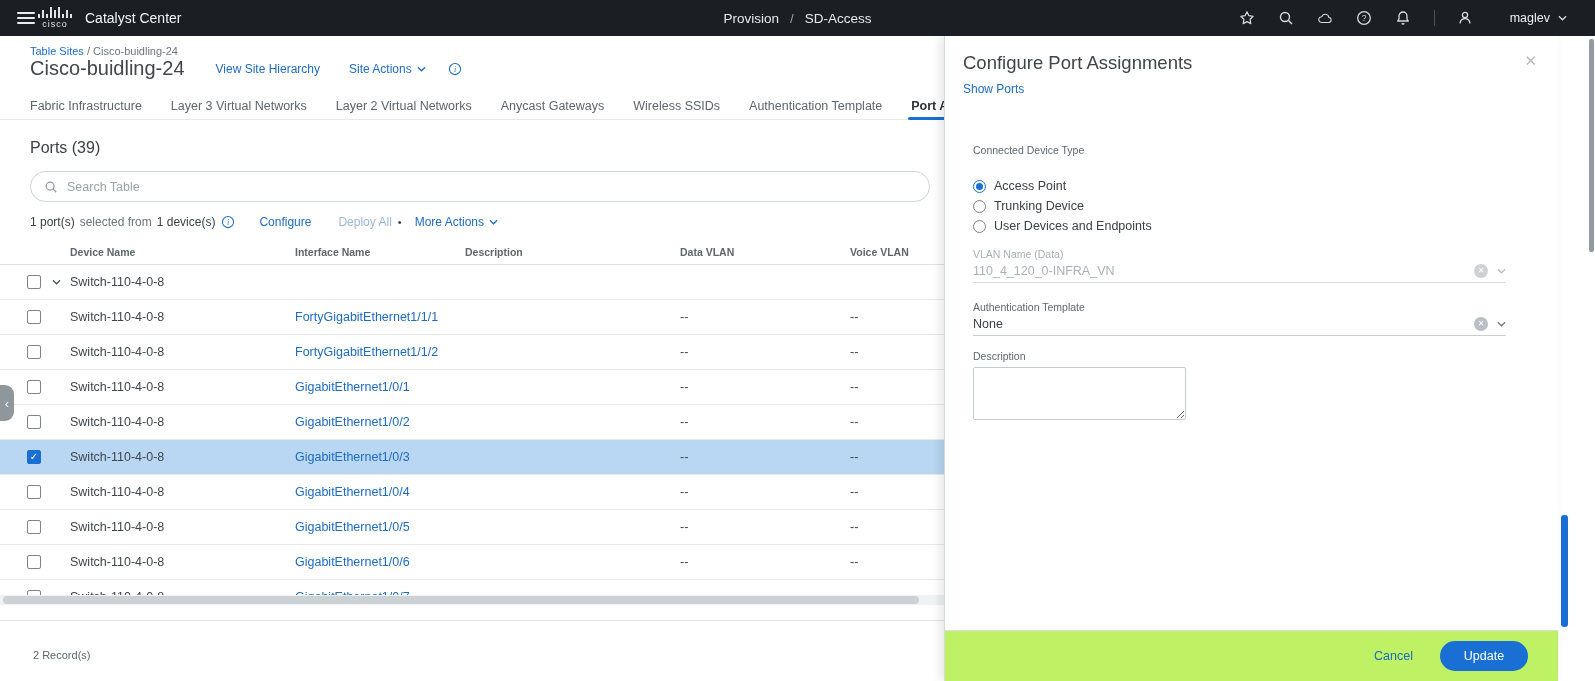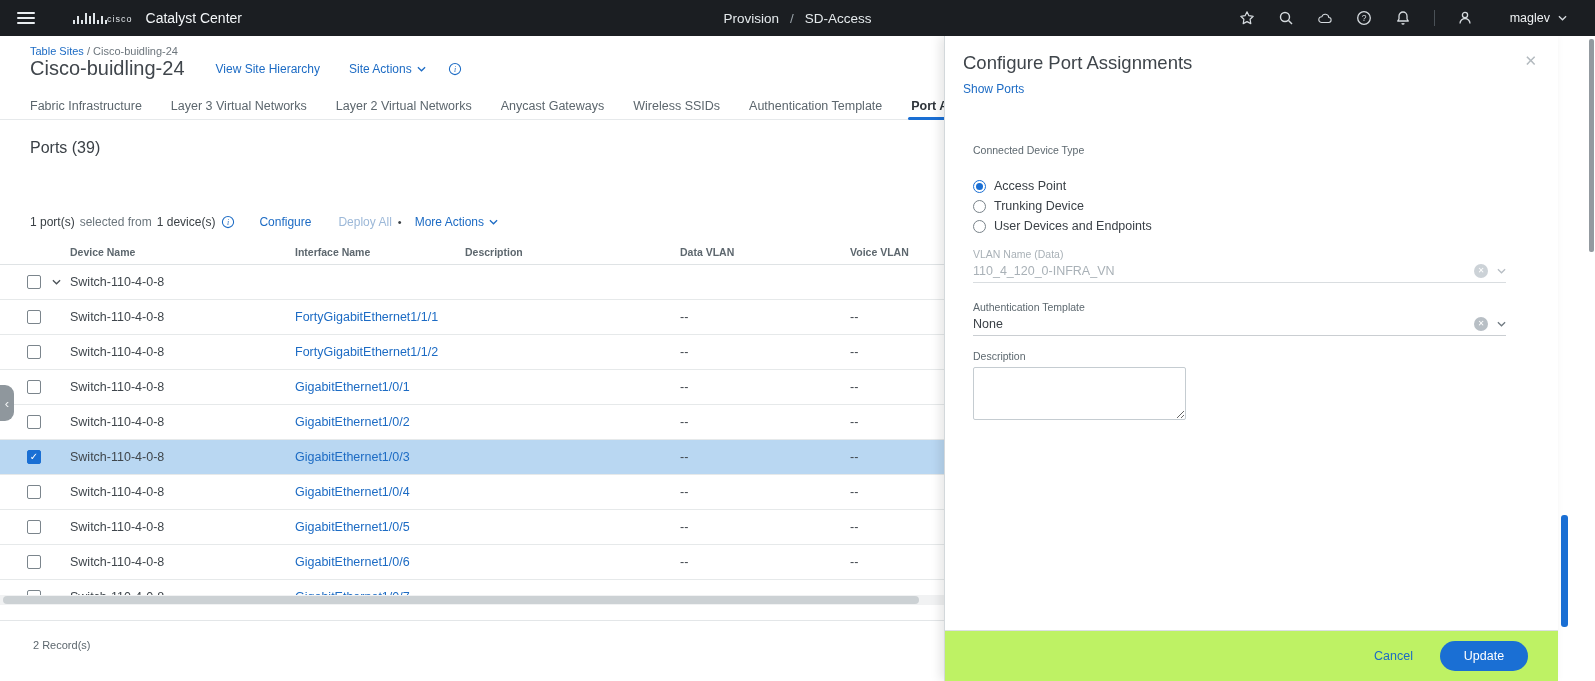--- a/index.html
+++ b/index.html
@@ -4,21 +4,21 @@
 <style>
   * { margin:0; padding:0; box-sizing:border-box; }
   html,body { background:#e9eaeb; }
   body { font-family:"Liberation Sans", sans-serif; }
   .stage { position:relative; width:1595px; height:681px; background:#fff; overflow:hidden; }
 
   
   .topbar { position:absolute; top:0; left:0; width:100%; height:36px; background:#1b1e22; color:#e9edf0; display:flex; align-items:center; z-index:60; }
   .hamburger { width:18px; display:flex; flex-direction:column; gap:3px; margin-left:17px; cursor:pointer; }
   .hamburger span { height:2px; background:#e9edf0; border-radius:1px; }
-  .cisco-logo { margin-left:38px; display:flex; flex-direction:row; align-items:center; cursor:pointer; }
+  .cisco-logo { margin-left:3px; display:flex; flex-direction:column; align-items:center; cursor:pointer; }
   .logo-bars { display:flex; align-items:flex-end; gap:2px; height:11px; }
   .logo-bars i { width:2px; background:#dfe4e8; display:block; }
   .logo-text { font-size:9px; letter-spacing:1px; color:#dfe4e8; margin-top:1px; }
   .brand { margin-left:13px; font-size:14px; color:#f3f6f8; }
   .topnav { position:absolute; left:50%; transform:translateX(-50%); display:flex; gap:11px; font-size:13.5px; color:#e4e9ec; align-items:center; }
   .topnav .sep { color:#98a1a8; }
   .topnav .navitem { cursor:pointer; }
   .topbar-right { margin-left:auto; display:flex; align-items:center; gap:22px; margin-right:28px; }
   .tb-icon { width:17px; height:17px; color:#d6dbdf; display:flex; align-items:center; justify-content:center; cursor:pointer; }
   .tb-icon svg { width:16px; height:16px; }
@@ -66,21 +66,21 @@
   .c-first { display:flex; align-items:center; gap:11px; }
   .cb { width:14px; height:14px; border:1.5px solid #7b858c; border-radius:2px; background:#fff; cursor:pointer; flex:none; }
   .cb.checked { background:#1a6fd4; border-color:#1a6fd4; position:relative; }
   .cb.checked::after { content:"\2713"; position:absolute; inset:0; color:#fff; font-size:10px; line-height:12px; text-align:center; }
   .row-chev { color:#4a5157; display:flex; align-items:center; cursor:pointer; }
   .if-link { color:#1c6bc4; text-decoration:none; cursor:pointer; }
 
   .hscroll { position:absolute; top:559px; left:0; width:944px; height:10px; background:#f1f2f3; z-index:5; }
   .hscroll .thumb { position:absolute; top:1px; left:3px; height:8px; width:916px; background:#ccd1d4; border-radius:4px; cursor:pointer; }
 
-  .records { position:absolute; top:584px; left:0; width:944px; border-top:1px solid #e3e6e8; padding:18px 0 0 33px; font-size:11px; color:#5d676e; }
+  .records { position:absolute; top:584px; left:0; width:944px; border-top:1px solid #e3e6e8; padding:28px 0 0 33px; font-size:11px; color:#5d676e; }
 
   .edge-handle { position:absolute; top:385px; left:0; width:14px; height:36px; background:#8f979d; border-radius:0 9px 9px 0; z-index:40; display:flex; align-items:center; justify-content:center; color:#f2f4f5; font-size:13px; cursor:pointer; }
 
   
   .drawer { position:absolute; top:36px; left:944px; width:614px; height:645px; background:#fff; border-left:1px solid #d3d8db; box-shadow:-4px 0 10px rgba(0,0,0,.10); z-index:30; }
   .drawer-close { position:absolute; top:17px; right:21px; font-size:15px; color:#b3babf; cursor:pointer; line-height:1; }
   .drawer-title { position:absolute; top:16px; left:18px; font-size:18.5px; color:#3f454b; font-weight:400; }
   .show-ports { position:absolute; top:46px; left:18px; font-size:12px; color:#1c6bc4; cursor:pointer; }
 
   .fld-label { font-size:10.5px; color:#5d686f; line-height:12px; }
@@ -223,20 +223,27 @@
       <span class="tab">Layer 3 Virtual Networks</span>
       <span class="tab">Layer 2 Virtual Networks</span>
       <span class="tab">Anycast Gateways</span>
       <span class="tab">Wireless SSIDs</span>
       <span class="tab">Authentication Template</span>
       <span class="tab active">Port Assignment</span>
     </div>
 
     <div class="ports-heading">Ports (39)</div>
 
+    <div class="search-wrap">
+      <svg viewBox="0 0 16 16">
+          <circle cx="7" cy="7" r="4.5" fill="none" stroke="currentColor" stroke-width="1.4"></circle>
+          <line x1="10.5" y1="10.5" x2="14" y2="14" stroke="currentColor" stroke-width="1.4"></line>
+        </svg>
+      <input class="search-input" type="text" placeholder="Search Table" style="">
+    </div>
 
     <div class="sel-row">
       <span class="sel-dark">1 port(s)</span>
       <span class="gap5">selected from</span>
       <span class="sel-dark gap5">1 device(s)</span>
       <span class="sel-info">
         <svg class="info-svg" viewBox="0 0 16 16">
             <circle cx="8" cy="8" r="6.4" fill="none" stroke="currentColor" stroke-width="1.2"></circle>
             <text x="8" y="11.3" font-size="9" text-anchor="middle" fill="currentColor" font-family="Liberation Serif, serif" font-style="italic">i</text>
           </svg>

